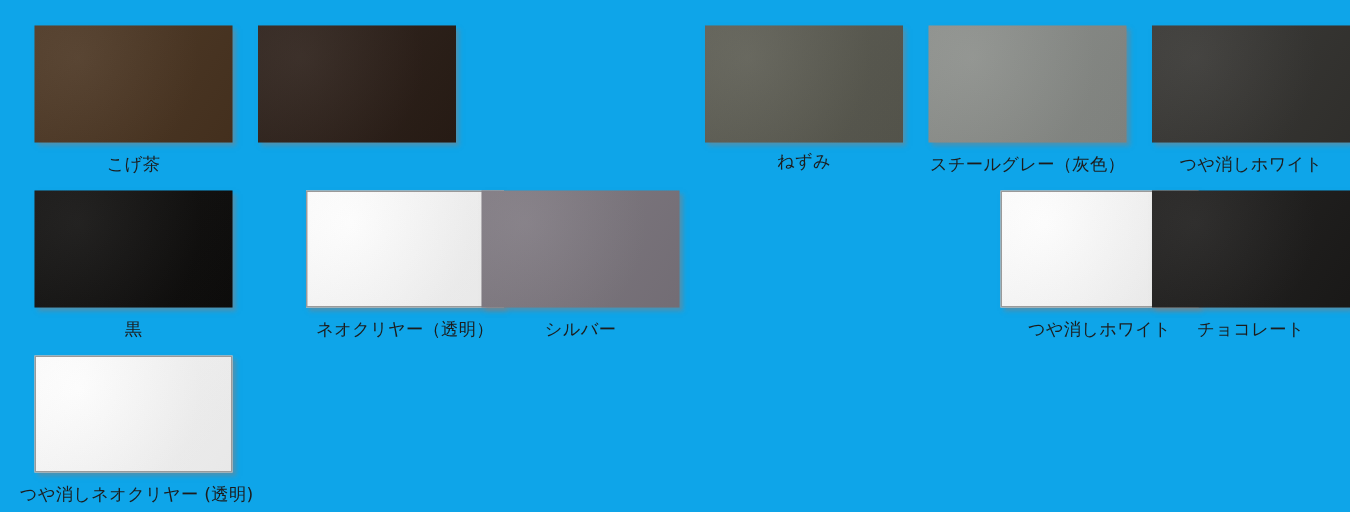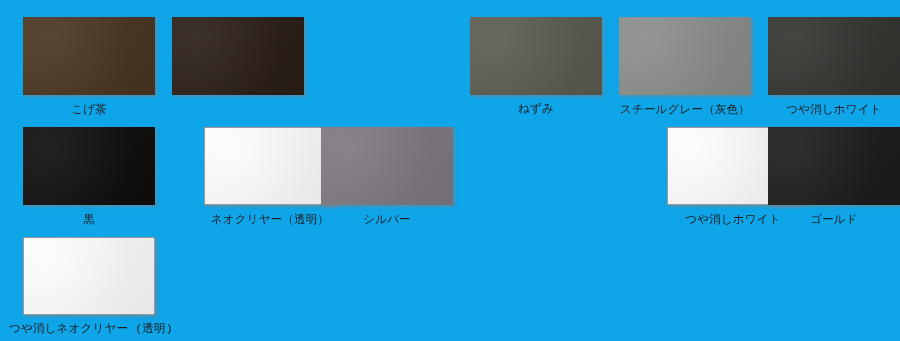--- a/index.html
+++ b/index.html
@@ -50,21 +50,20 @@
     font-size: 11.5px;
     line-height: 14px;
     color: #1c1c1c;
     letter-spacing: 0.2px;
     white-space: nowrap;
   }
   .swatch-cell.wide .swatch-label {
     width: 160px;
     margin-left: -14px;
     text-align: right;
-    font-family: Liberation Mono, monospace;
   }
 </style>
 </head>
 <body>
 
 <div id="chart">
     <div class="swatch-cell" style="left: 23px; top: 17px;">
       <div class="swatch" style="background: rgb(74, 52, 32);">
         <div class="swatch-inner"></div>
       </div>
@@ -114,21 +113,21 @@
     <div class="swatch-cell" style="left: 619px; top: 127px; margin-left: 48px;">
       <div class="swatch bordered" style="background: rgb(255, 255, 255);">
         <div class="swatch-inner"></div>
       </div>
       <div class="swatch-label">つや消しホワイト</div>
     </div>
     <div class="swatch-cell" style="left: 768px; top: 127px;">
       <div class="swatch" style="background: rgb(28, 27, 26);">
         <div class="swatch-inner"></div>
       </div>
-      <div class="swatch-label">ゴールド</div>
+      <div class="swatch-label">チョコレート</div>
     </div>
     <div class="swatch-cell wide" style="left: 23px; top: 237px;">
       <div class="swatch bordered" style="background: rgb(255, 255, 255);">
         <div class="swatch-inner"></div>
       </div>
       <div class="swatch-label">つや消しネオクリヤー (透明)</div>
     </div>
   </div>
 
 </body></html>

